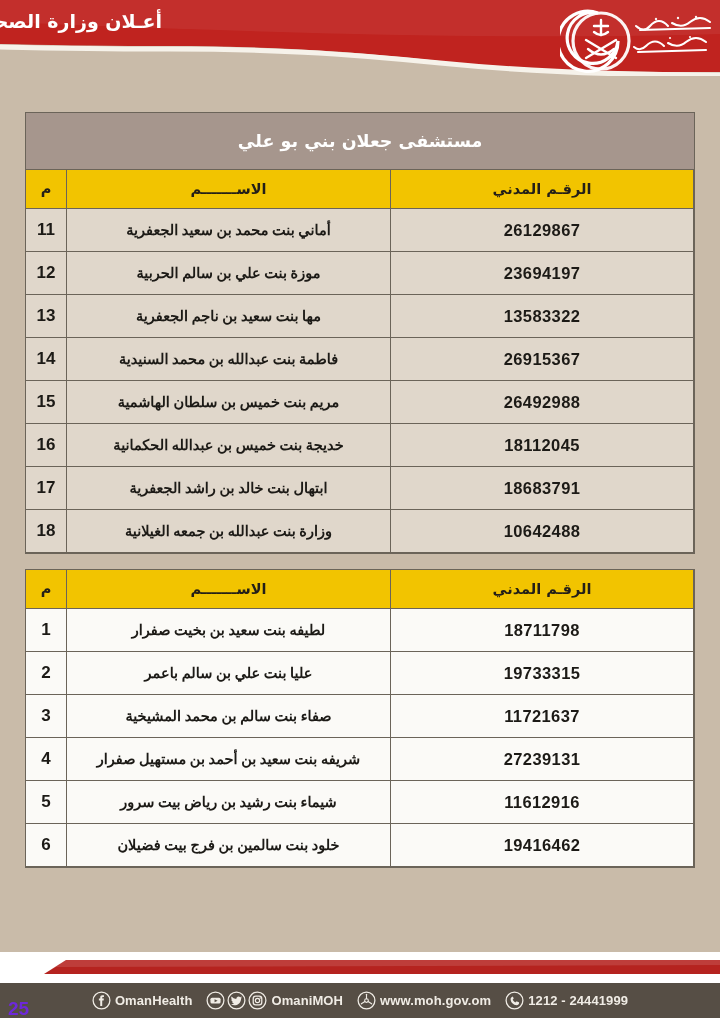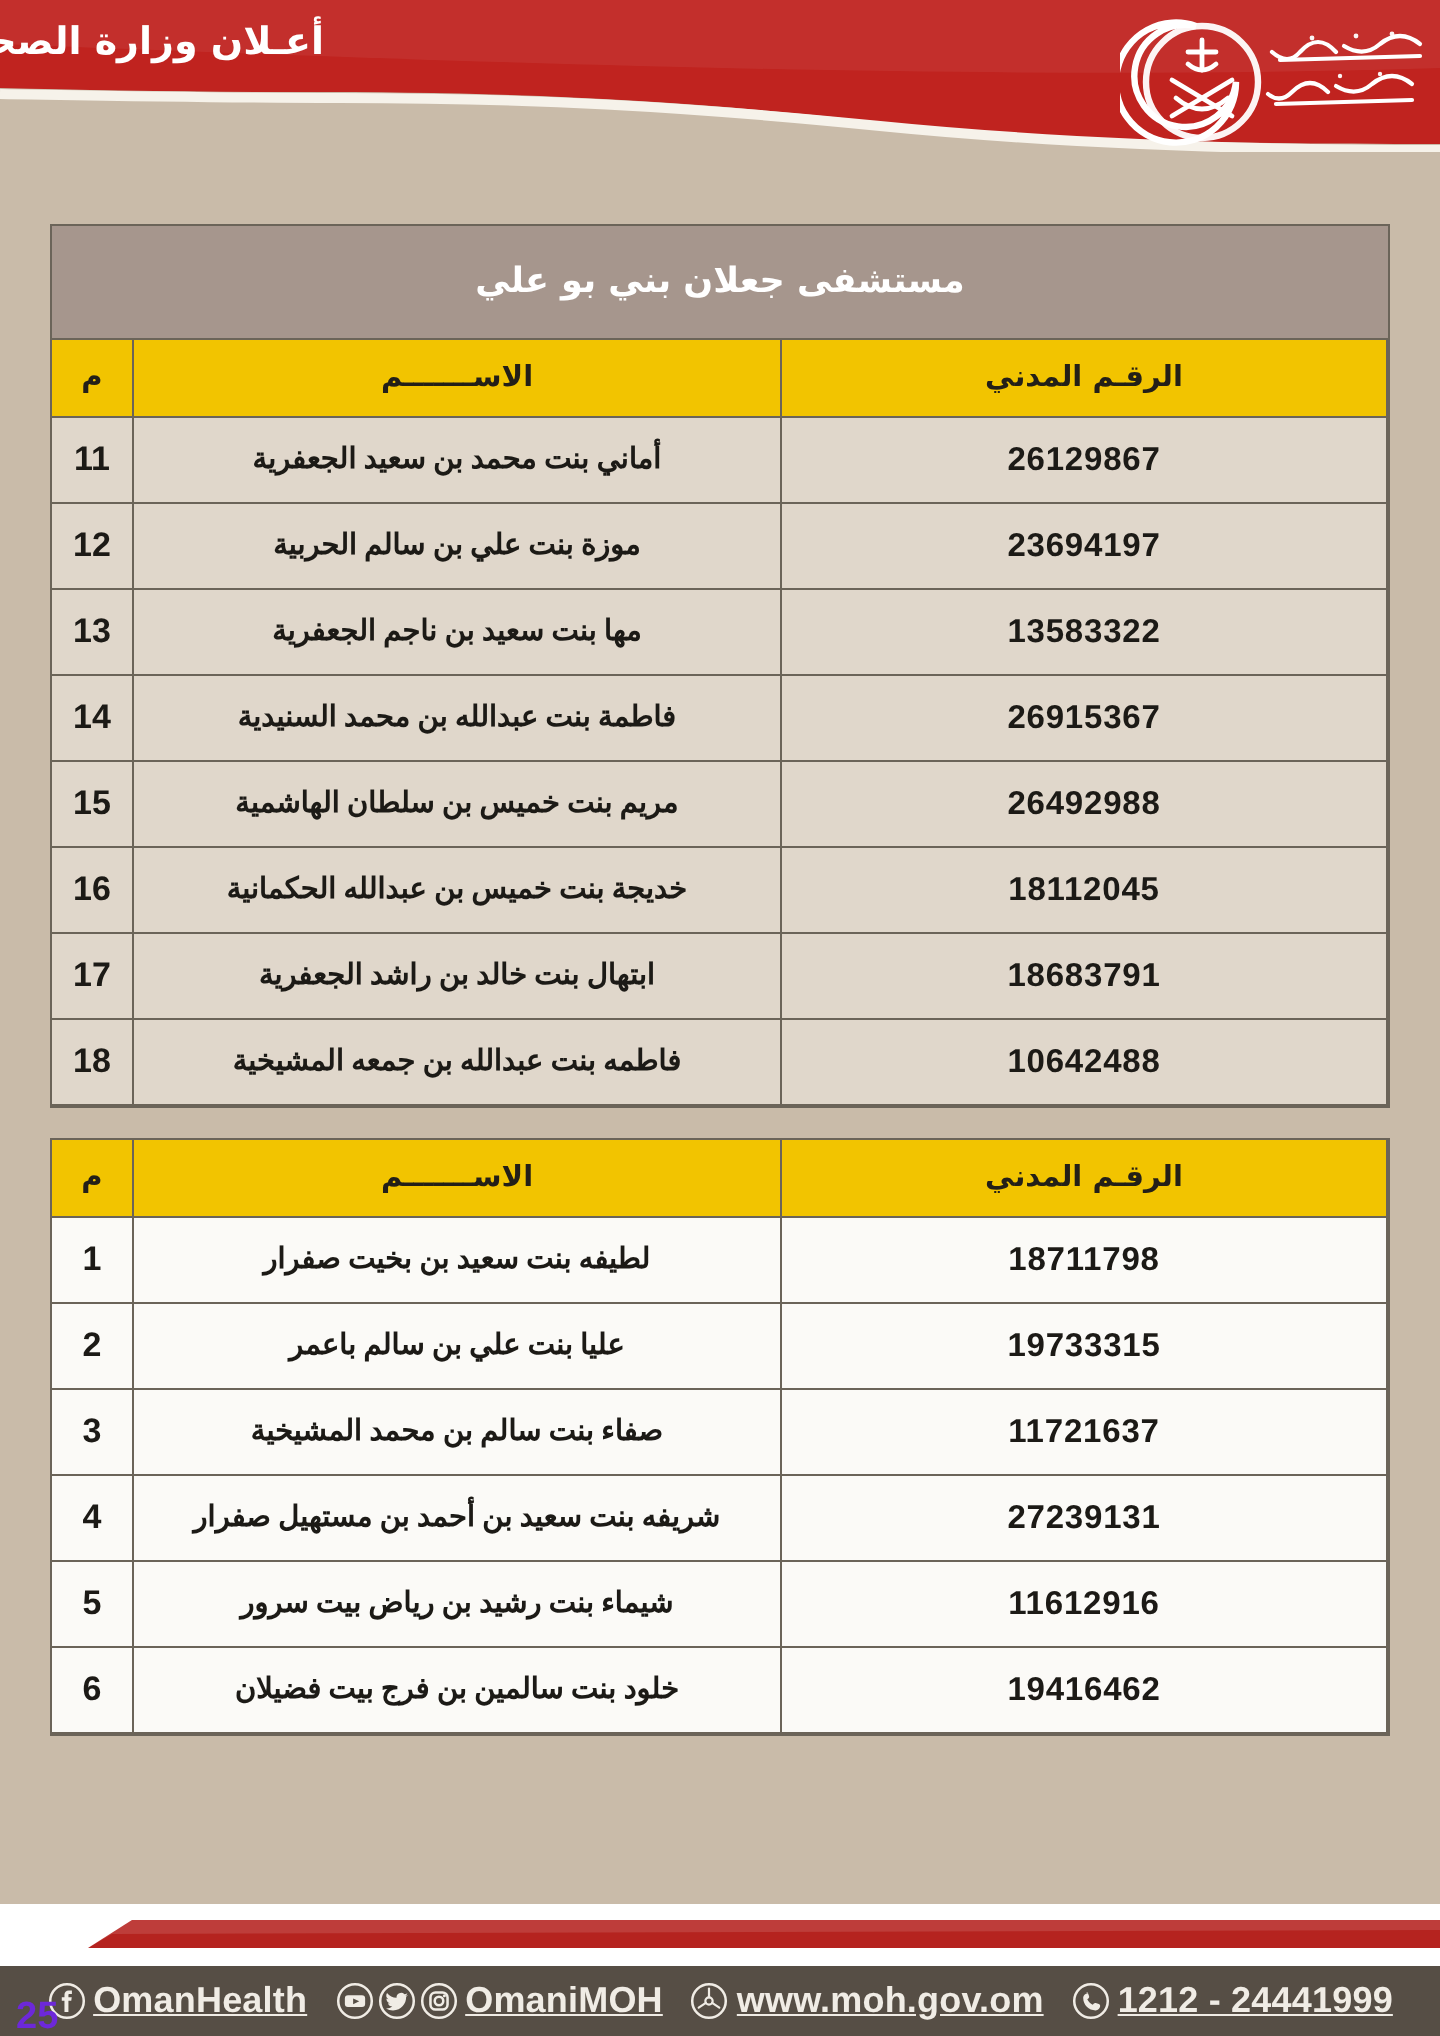--- a/index.html
+++ b/index.html
@@ -189,27 +189,26 @@
     margin: 0 7px;
   }
   .f-icon {
     width: 19px;
     height: 19px;
     margin-right: 2px;
     flex: 0 0 auto;
   }
   .f-text {
     color: #f0ece5;
-    font-size: 18px;
+    font-size: 13px;
     font-weight: bold;
     font-family: "Liberation Sans", sans-serif;
     letter-spacing: 0.1px;
     white-space: nowrap;
     margin-left: 2px;
-    text-decoration: underline;
   }
 </style>
 </head>
 <body>
 
 <div class="header">
   <svg class="header-svg" viewBox="0 0 720 92" preserveAspectRatio="none">
     <rect x="0" y="0" width="720" height="92" fill="#c9bba9"></rect>
 
     <path d="M0,0 L720,0 L720,72 C600,72 520,70 430,60
@@ -307,21 +306,21 @@
           <td class="cell-name">خديجة بنت خميس بن عبدالله الحكمانية</td>
           <td class="cell-num">16</td>
         </tr>
         <tr>
           <td class="cell-id">18683791</td>
           <td class="cell-name">ابتهال بنت خالد بن راشد الجعفرية</td>
           <td class="cell-num">17</td>
         </tr>
         <tr>
           <td class="cell-id">10642488</td>
-          <td class="cell-name">فاطمه بنت عبدالله بن جمعه المشيخية</td>
+          <td class="cell-name">وزارة بنت عبدالله بن جمعه الغيلانية</td>
           <td class="cell-num">18</td>
         </tr>
       </tbody>
     </table>
   </div>
 
   <div class="table-block" id="table-2">
     <table class="roster">
       <colgroup>
           <col class="c-id">

